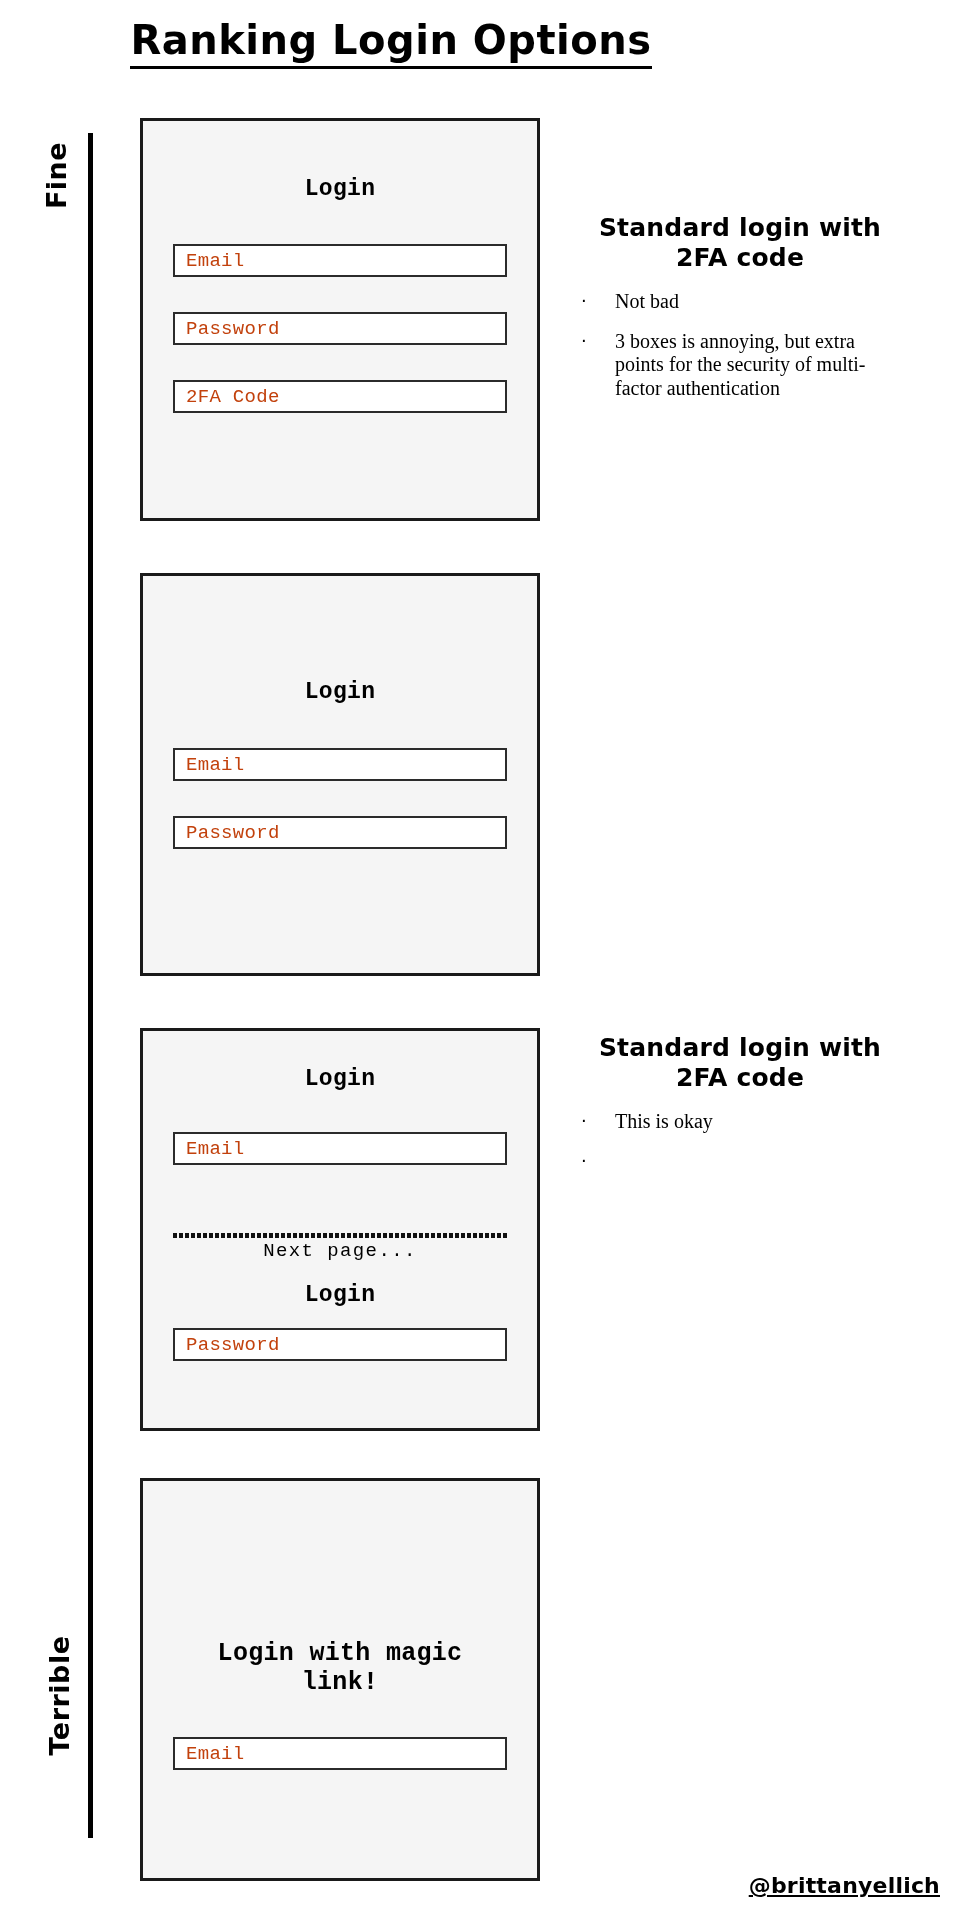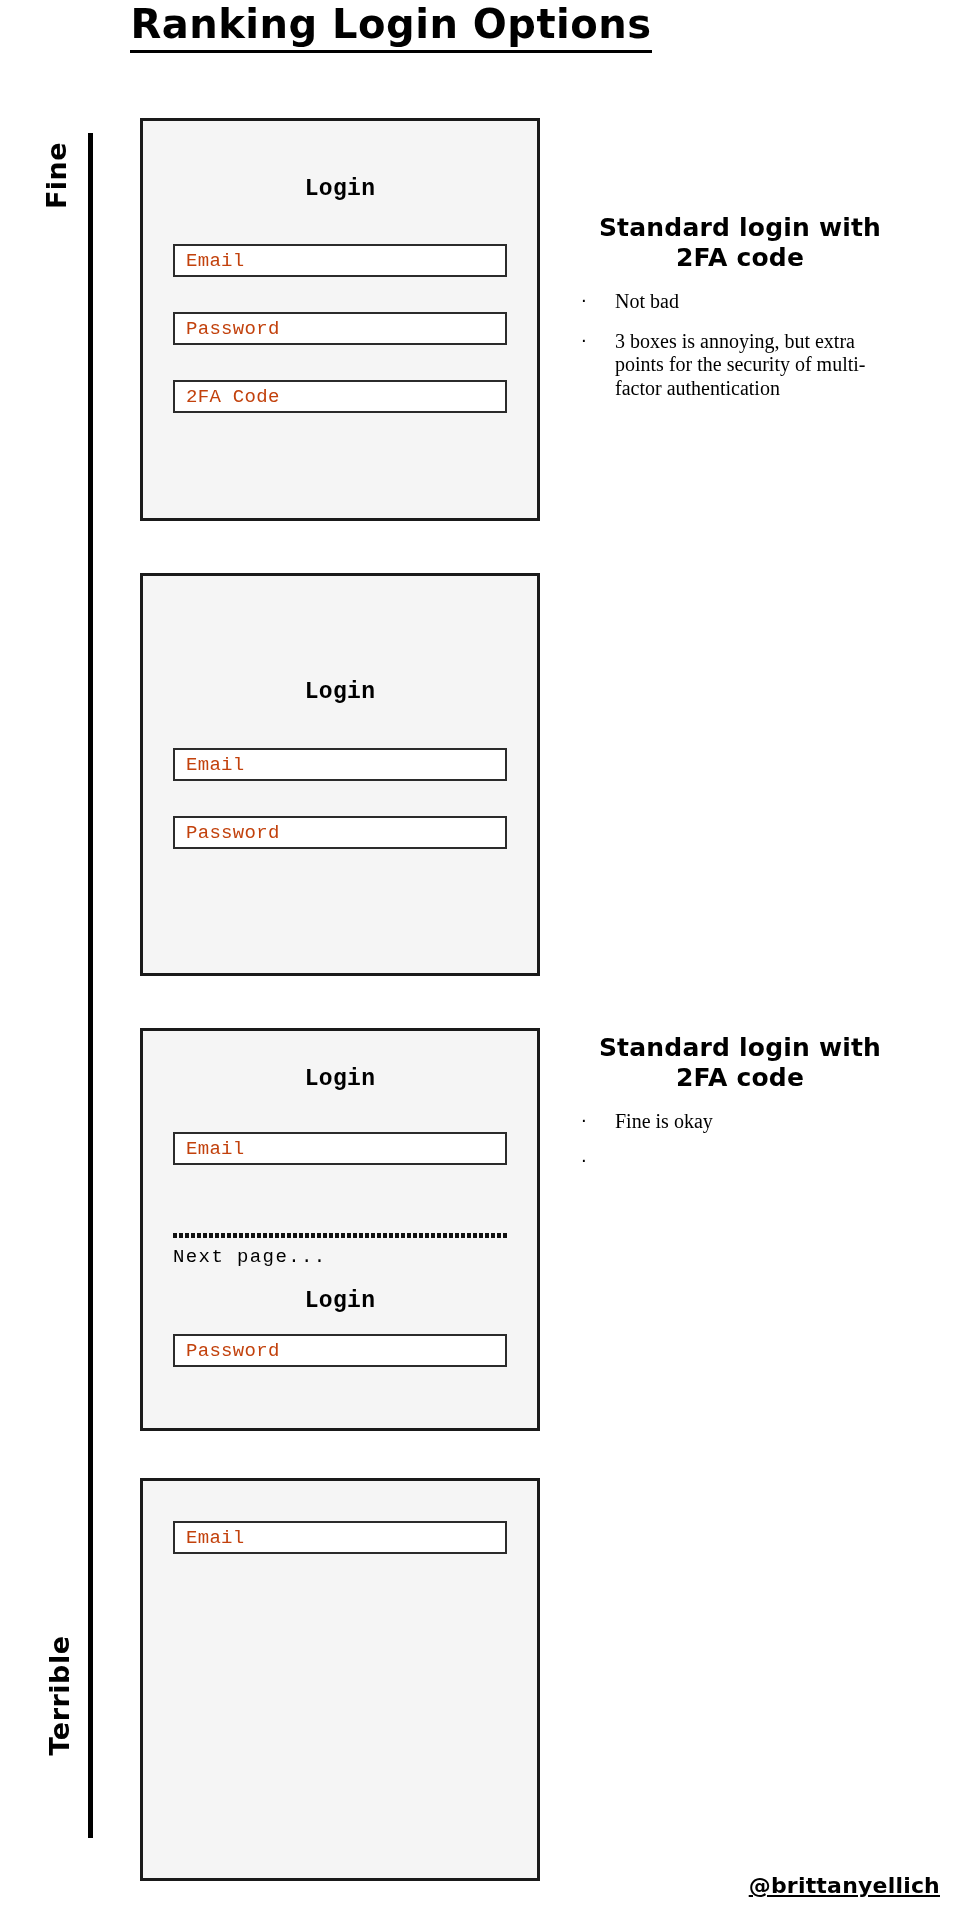--- a/index.html
+++ b/index.html
@@ -12,21 +12,21 @@
     height: 1920px;
     position: relative;
     font-family: "DejaVu Sans", sans-serif;
     color: #000000;
     overflow: hidden;
   }
 
   
   .title-wrap {
     position: absolute;
-    top: 2px;
+    top: 18px;
     left: 0;
     width: 782px;
     text-align: center;
   }
   .title {
     display: inline-block;
     font-size: 40px;
     font-weight: bold;
     letter-spacing: 0.5px;
     line-height: 1.1;
@@ -138,22 +138,22 @@
   .perf-line {
     width: 100%;
     height: 5px;
     background-image: repeating-linear-gradient(
       to right,
       #111 0px, #111 4px,
       #f5f5f5 4px, #f5f5f5 6px
     );
   }
   .next-page {
-    margin-top: 8px;
-    text-align: left;
+    margin-top: 2px;
+    text-align: center;
     font-size: 19px;
     letter-spacing: 1.4px;
   }
 
   
   .c4-title { margin-top: 158px; font-size: 25px; }
   .c4-f1 { margin-top: 40px; }
 
   
   .annot {
@@ -254,21 +254,21 @@
       <div class="card-heading c2-title">Login</div>
       <div class="field c2-f1">Email</div>
       <div class="field c2-f2">Password</div>
     </div>
   </div>
   <div class="annot annot-2">
     <div class="annot-heading">Standard login with 2FA code</div>
     <ul class="bullets">
       <li class="bullet">
         <span class="bullet-dot">·</span>
-        <span class="bullet-text">Fine is okay</span>
+        <span class="bullet-text">This is okay</span>
       </li>
       <li class="bullet">
         <span class="bullet-dot">·</span>
       </li>
     </ul>
   </div>
 </div>
 
 <div class="row row-3">
   <div class="card card-3">
@@ -282,19 +282,20 @@
       <div class="card-heading c3-title2">Login</div>
       <div class="field c3-f2">Password</div>
     </div>
   </div>
 
 </div>
 
 <div class="row row-4">
   <div class="card card-4">
     <div class="card-inner">
+      <div class="card-heading c4-title">Login with magic link!</div>
       <div class="field c4-f1">Email</div>
     </div>
   </div>
 
 </div>
 
 <div class="footer">@brittanyellich</div>
 
 </body></html>

